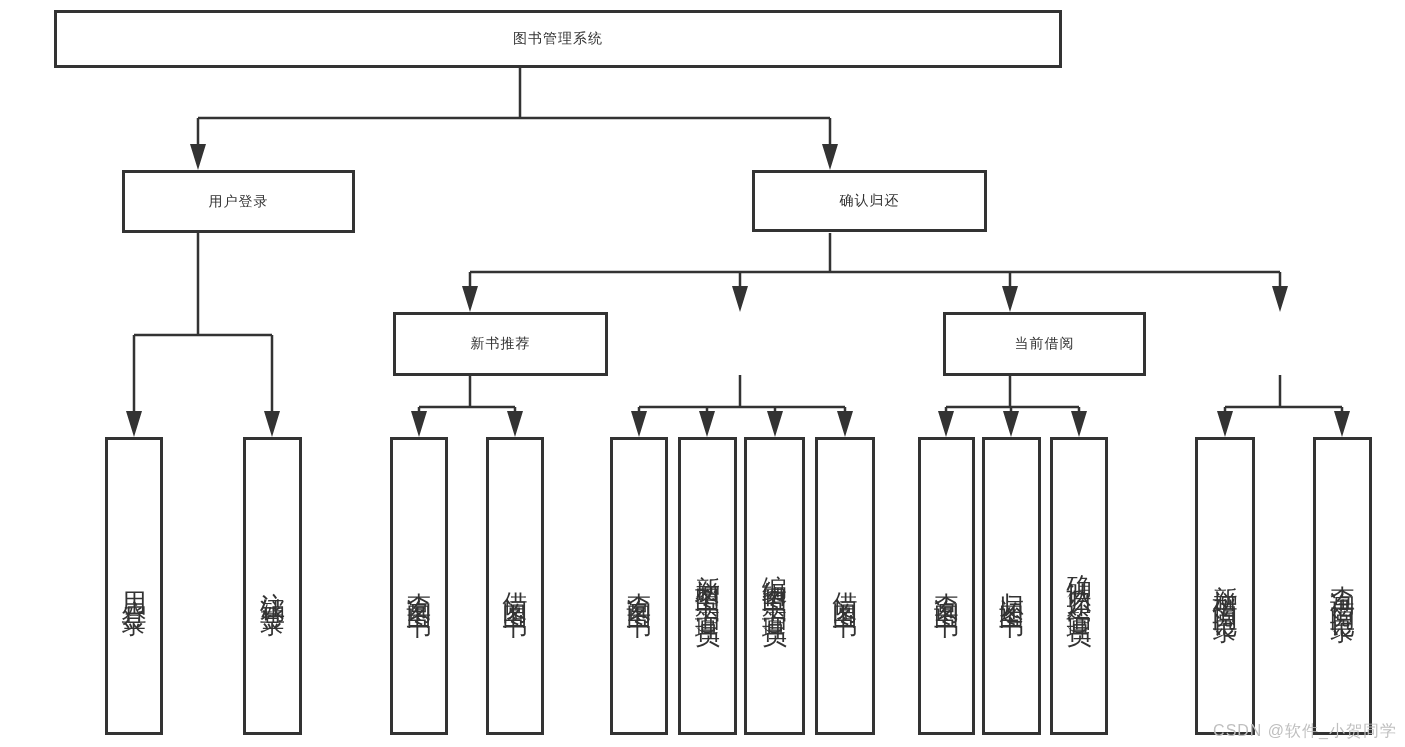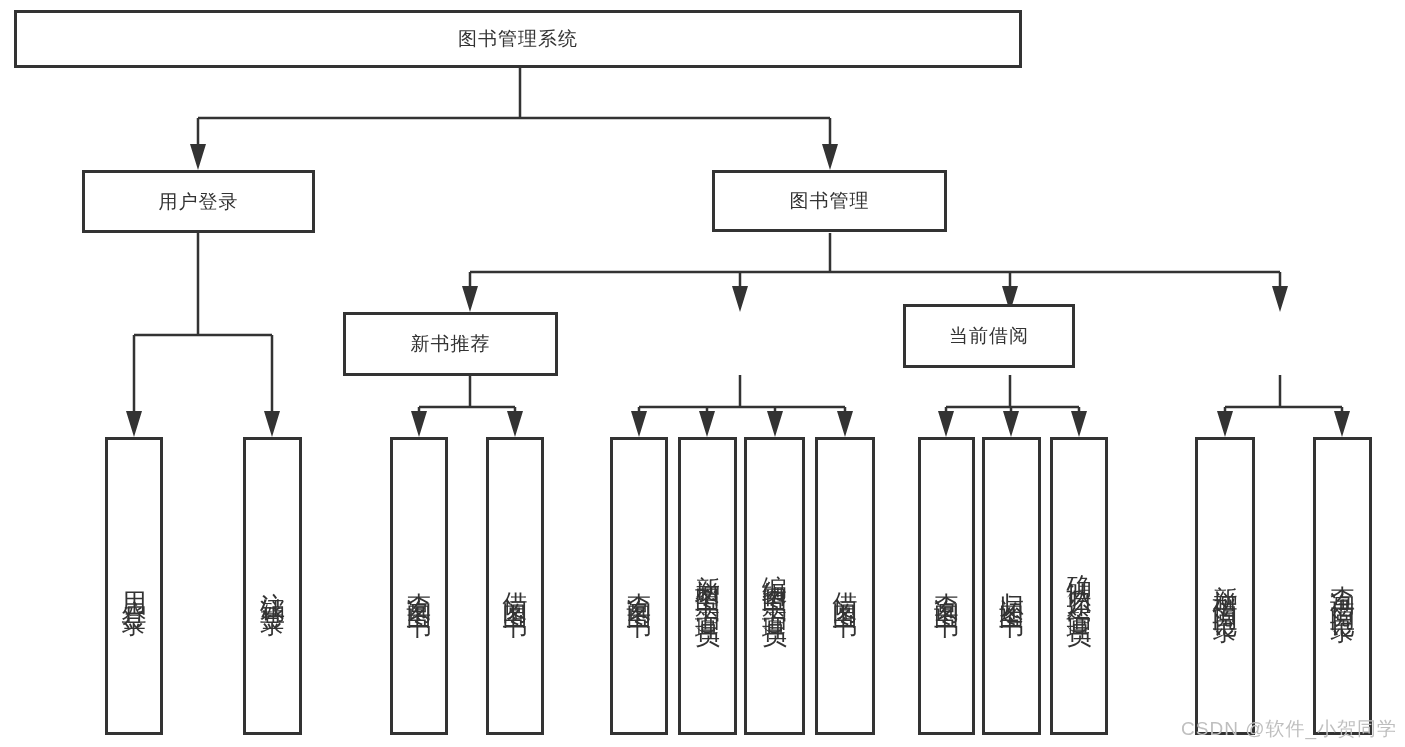--- a/index.html
+++ b/index.html
@@ -28,41 +28,42 @@
     box-sizing: border-box;
     background: #ffffff;
     border: 3px solid #333333;
     display: flex;
     align-items: center;
     justify-content: center;
     color: #333333;
     z-index: 2;
   }
   .hnode {
-    font-size: 19px;
+    font-size: 14px;
     letter-spacing: 1px;
+    margin-left: 40px;
   }
   .leaf {
     top: 437px;
     height: 298px;
     width: 58px;
   }
   .vtext {
     writing-mode: vertical-rl;
     text-orientation: mixed;
     font-size: 25px;
     letter-spacing: 7px;
     line-height: 1;
     white-space: nowrap;
   }
   .watermark {
     position: absolute;
     right: 8px;
     bottom: 5px;
-    font-size: 19px;
+    font-size: 16px;
     color: #bfbfbf;
     z-index: 5;
     letter-spacing: 1px;
   }
 </style>
 </head>
 <body>
 
 <div class="canvas">
 
@@ -84,27 +85,27 @@
   </svg>
 
   <div class="box hnode" style="left:14px;top:10px;width:1008px;height:58px">
     <span>图书管理系统</span>
   </div>
 
   <div class="box hnode" style="left:82px;top:170px;width:233px;height:63px">
     <span>用户登录</span>
   </div>
   <div class="box hnode" style="left:712px;top:170px;width:235px;height:62px">
-    <span>图书管理</span>
+    <span>确认归还</span>
   </div>
 
-  <div class="box hnode" style="left:343px;top:312px;width:215px;height:64px">
+  <div class="box hnode" style="left:353px;top:312px;width:215px;height:64px">
     <span>新书推荐</span>
   </div>
-  <div class="box hnode" style="left:903px;top:304px;width:172px;height:64px">
+  <div class="box hnode" style="left:903px;top:312px;width:203px;height:64px">
     <span>当前借阅</span>
   </div>
 
   <div class="box leaf" style="left:105px">
     <span class="vtext">用户登录</span>
   </div>
   <div class="box leaf" style="left:243px;width:59px">
     <span class="vtext">注销登录</span>
   </div>
   <div class="box leaf" style="left:390px">

